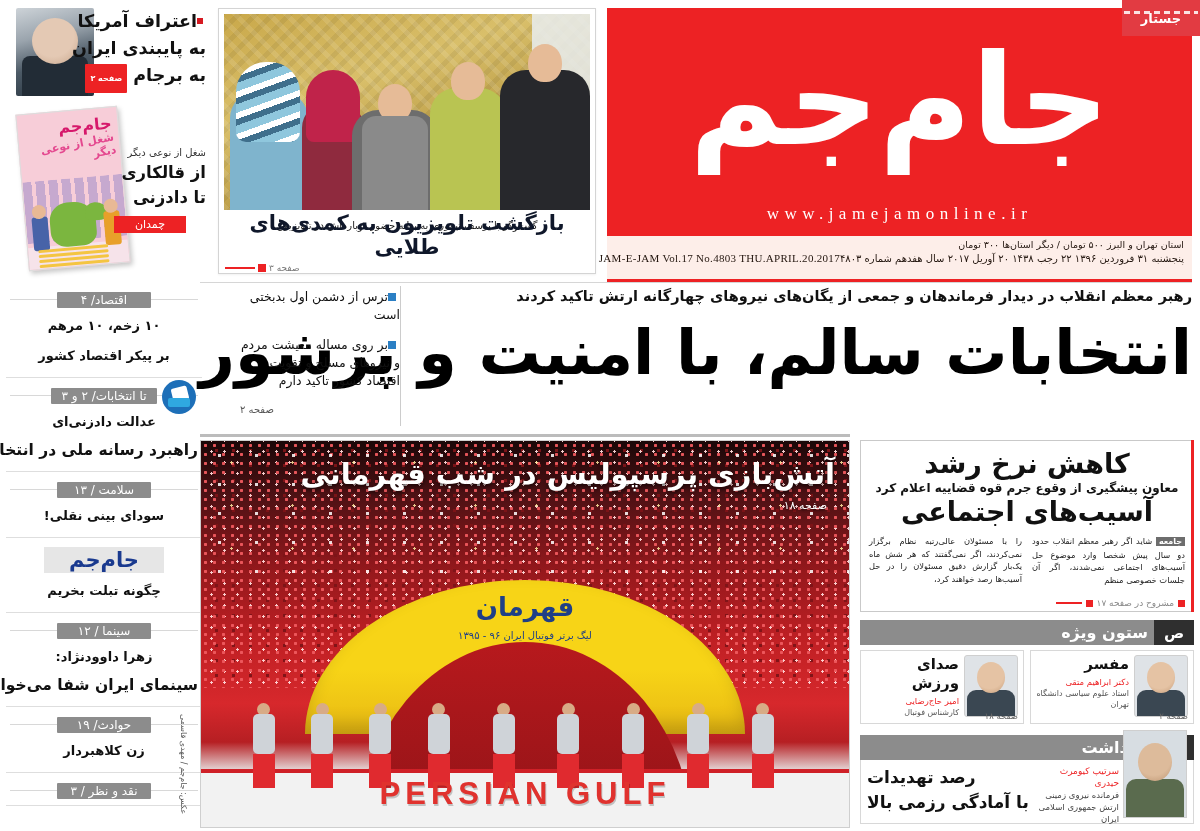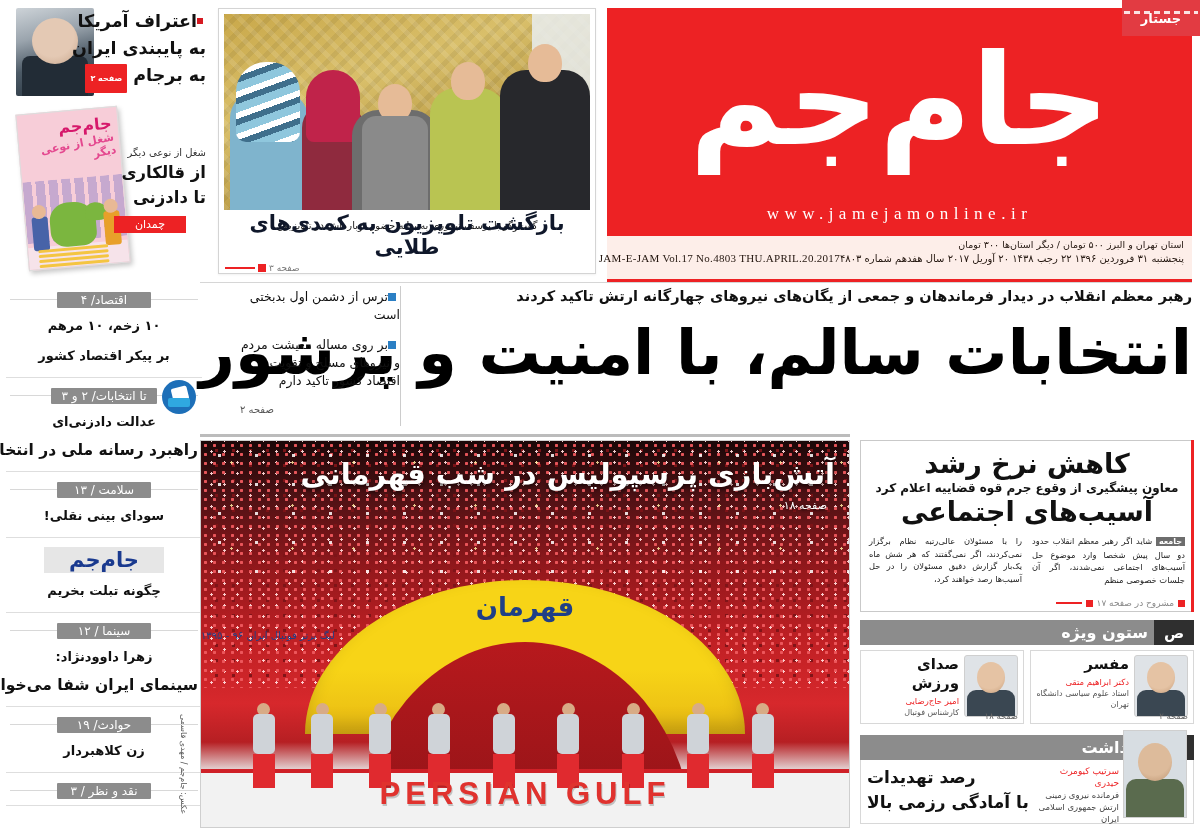--- a/index.html
+++ b/index.html
@@ -310,21 +310,21 @@
   #arch-inner{
     position:absolute;left:24%;top:52%;width:52%;height:52%;
     border-radius:50% 50% 0 0 / 100% 100% 0 0;
     background:linear-gradient(to bottom,#b7191d 0%,#8f1317 100%);
   }
   #arch-text{
     position:absolute;left:0;right:0;top:39%;text-align:center;direction:rtl;
     font-size:26px;font-weight:bold;color:#1f3f87;z-index:6;letter-spacing:-1px;
   }
   #arch-sub{
-    position:absolute;left:0;right:0;top:49%;text-align:left;direction:rtl;
+    position:absolute;left:0;right:0;top:49%;text-align:center;direction:rtl;
     font-size:10px;color:#1f3f87;z-index:6;
   }
   .player{position:absolute;bottom:10%;width:22px;}
   .player .body{width:22px;height:40px;background:#cfd3d8;border-radius:5px;}
   .player .legs{width:22px;height:34px;background:#e02a2f;}
   .player .head{width:13px;height:13px;border-radius:50%;background:#d8ab86;margin:0 auto -2px auto;}
   #podium{
     position:absolute;left:0;right:0;bottom:6%;height:9%;background:#cf2027;
   }
   #pitch-band{

